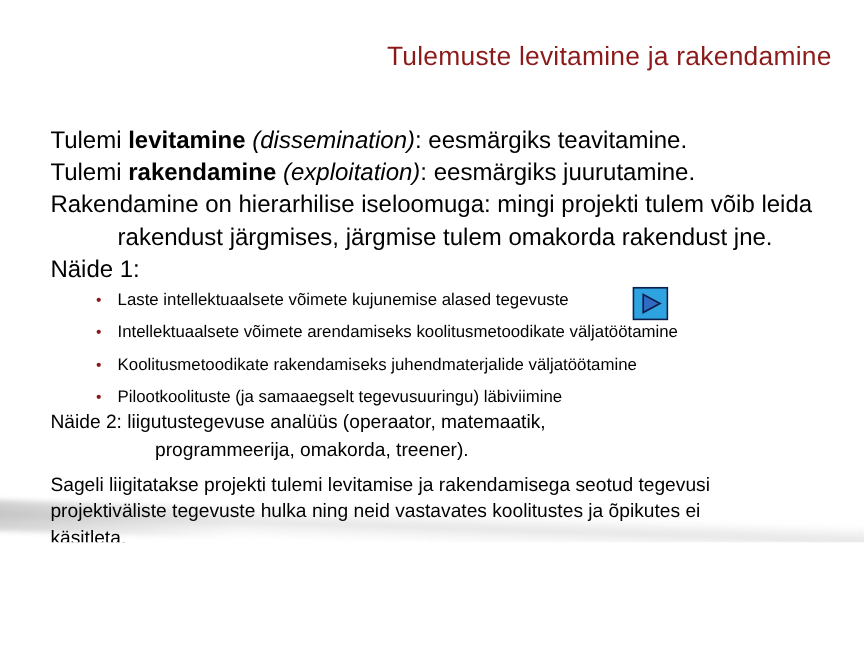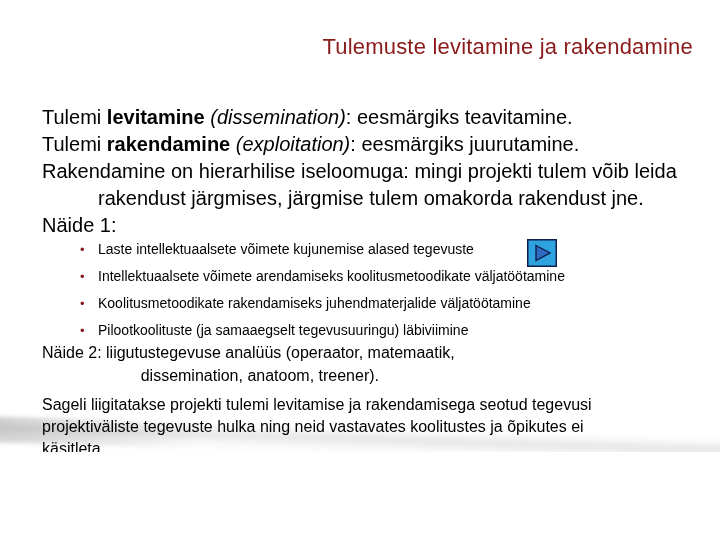--- a/index.html
+++ b/index.html
@@ -86,21 +86,21 @@
 
   <button class="arrow-btn layer" title="">
     <svg width="30" height="28" viewBox="0 0 30 28" xmlns="http://www.w3.org/2000/svg">
       <rect x="0.75" y="0.75" width="28.5" height="26.5" fill="#2FA3DF" stroke="#0E1F4D" stroke-width="1.5"></rect>
       <polygon points="9,6.5 23,14 9,21.5" fill="#2F6BC2" stroke="#0E1F4D" stroke-width="1.4"></polygon>
     </svg>
   </button>
 
   <div class="naide2 layer">
       <div class="tline"><span>Näide 2: liigutustegevuse analüüs (operaator, matemaatik,</span></div>
-      <div class="tline indent"><span>dissemination, anatoom, treener).</span></div>
+      <div class="tline indent"><span>programmeerija, omakorda, treener).</span></div>
     </div>
 
   <div class="note layer">
       <div class="tline"><span>Sageli liigitatakse projekti tulemi levitamise ja rakendamisega seotud tegevusi</span></div>
       <div class="tline"><span>projektiväliste tegevuste hulka ning neid vastavates koolitustes ja õpikutes ei</span></div>
       <div class="tline"><span>käsitleta.</span></div>
     </div>
 
   <div class="footer layer">
     <svg width="30" height="48" viewBox="0 0 30 48" xmlns="http://www.w3.org/2000/svg">

